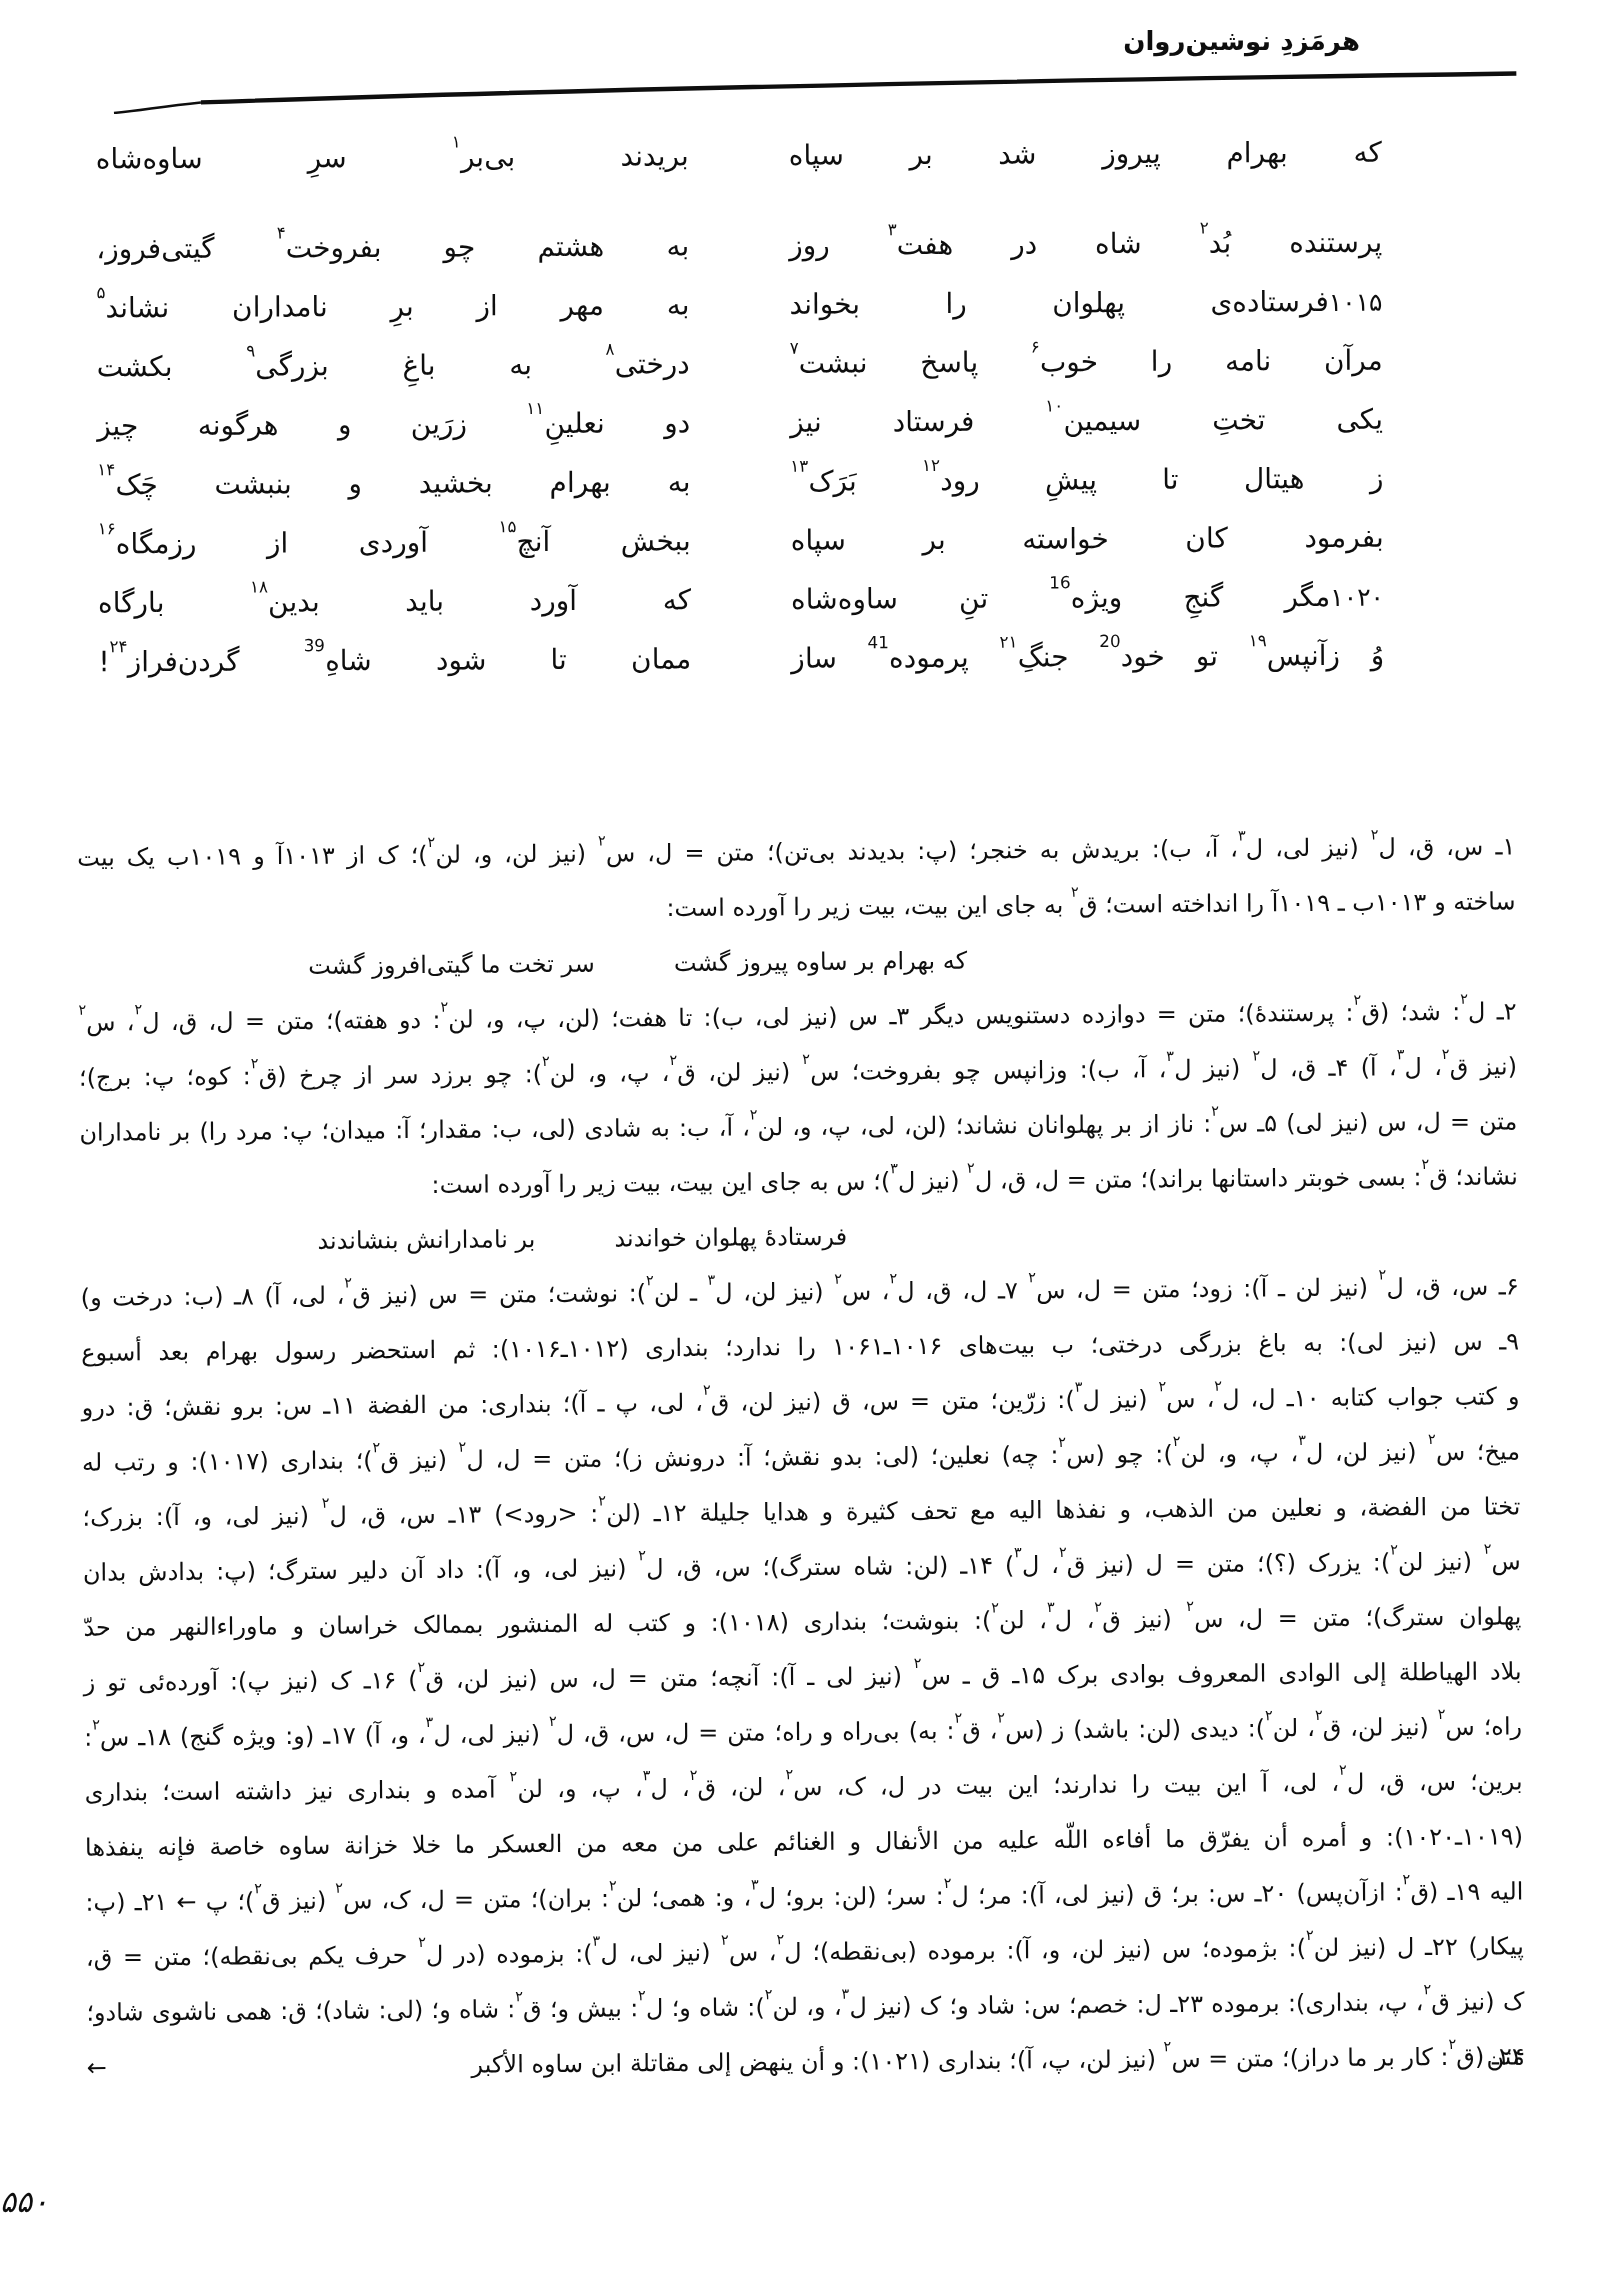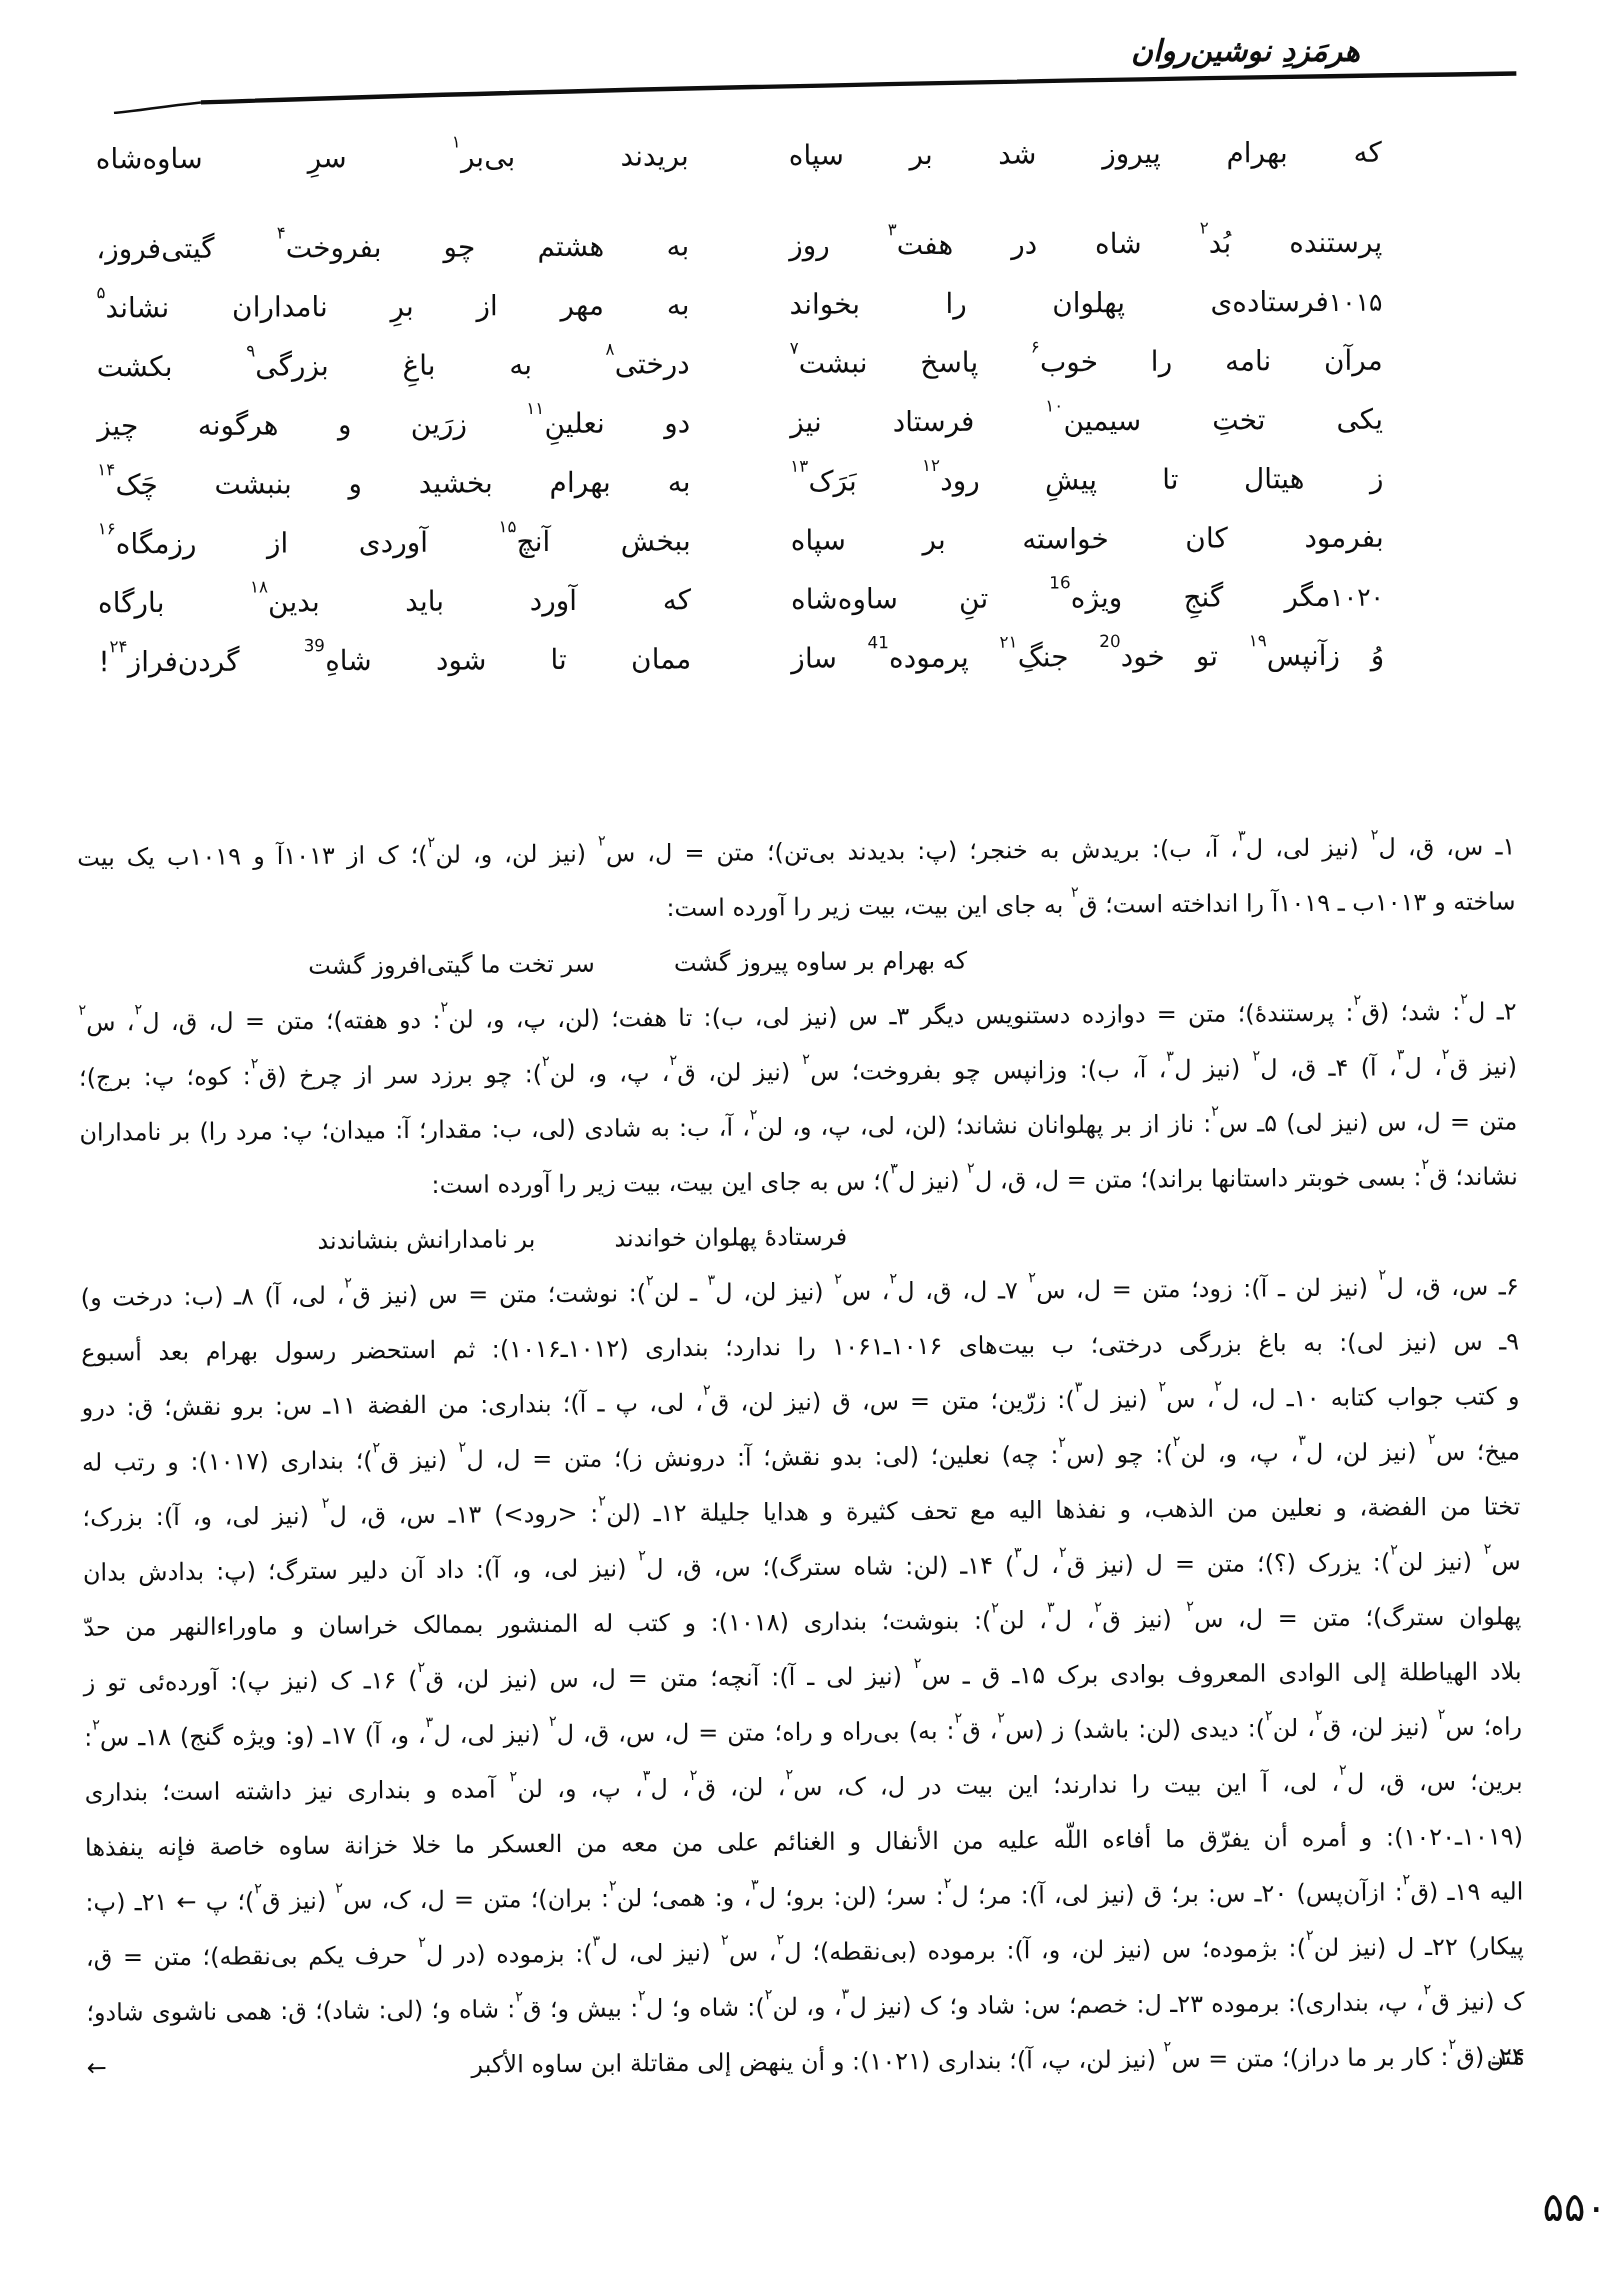--- a/index.html
+++ b/index.html
@@ -8,24 +8,23 @@
     background:#ffffff;
     color:#0e0e0e;
     font-family:"DejaVu Sans", sans-serif;
     overflow:hidden;
     position:relative;
   }
   .page{position:absolute;inset:0;}
 
   
   .running-head{
-    position:absolute;top:33px;right:247px;
-    font-size:30px;font-weight:700;direction:rtl;
+    position:absolute;top:26px;right:247px;
+    font-size:26px;font-weight:700;direction:rtl;
     letter-spacing:0.5px;
-    font-style:italic;
   }
   .head-rule{position:absolute;top:60px;left:85px;width:1441px;height:54px;}
 
   
   .verses{
     position:absolute;top:126px;left:97px;right:224px;
     direction:rtl;
     transform:rotate(-0.3deg);
   }
   .vrow{display:flex;gap:100px;height:59px;}
@@ -53,21 +52,21 @@
     height:55px;line-height:55px;
     display:flex;direction:rtl;justify-content:center;gap:79px;
     font-size:24px;
   }
   .inset-1{padding-left:0;padding-right:319px;}
   .inset-2{padding-left:0;padding-right:434px;}
 
   
   .folio{
     position:absolute;top:2184px;left:0;width:100%;
-    text-align:right;font-size:40px;direction:rtl;
+    text-align:left;font-size:30px;direction:rtl;font-style:italic;
   }
 </style>
 </head>
 <body>
 
 <div class="page">
 
   <div class="running-head">هرمَزدِ نوشین‌روان</div>
   <svg class="head-rule" viewBox="0 0 1492 56" preserveAspectRatio="none">
     <path d="M1482,14 C 1050,20 520,30 120,44" stroke="#0e0e0e" stroke-width="4.5" fill="none"></path>

